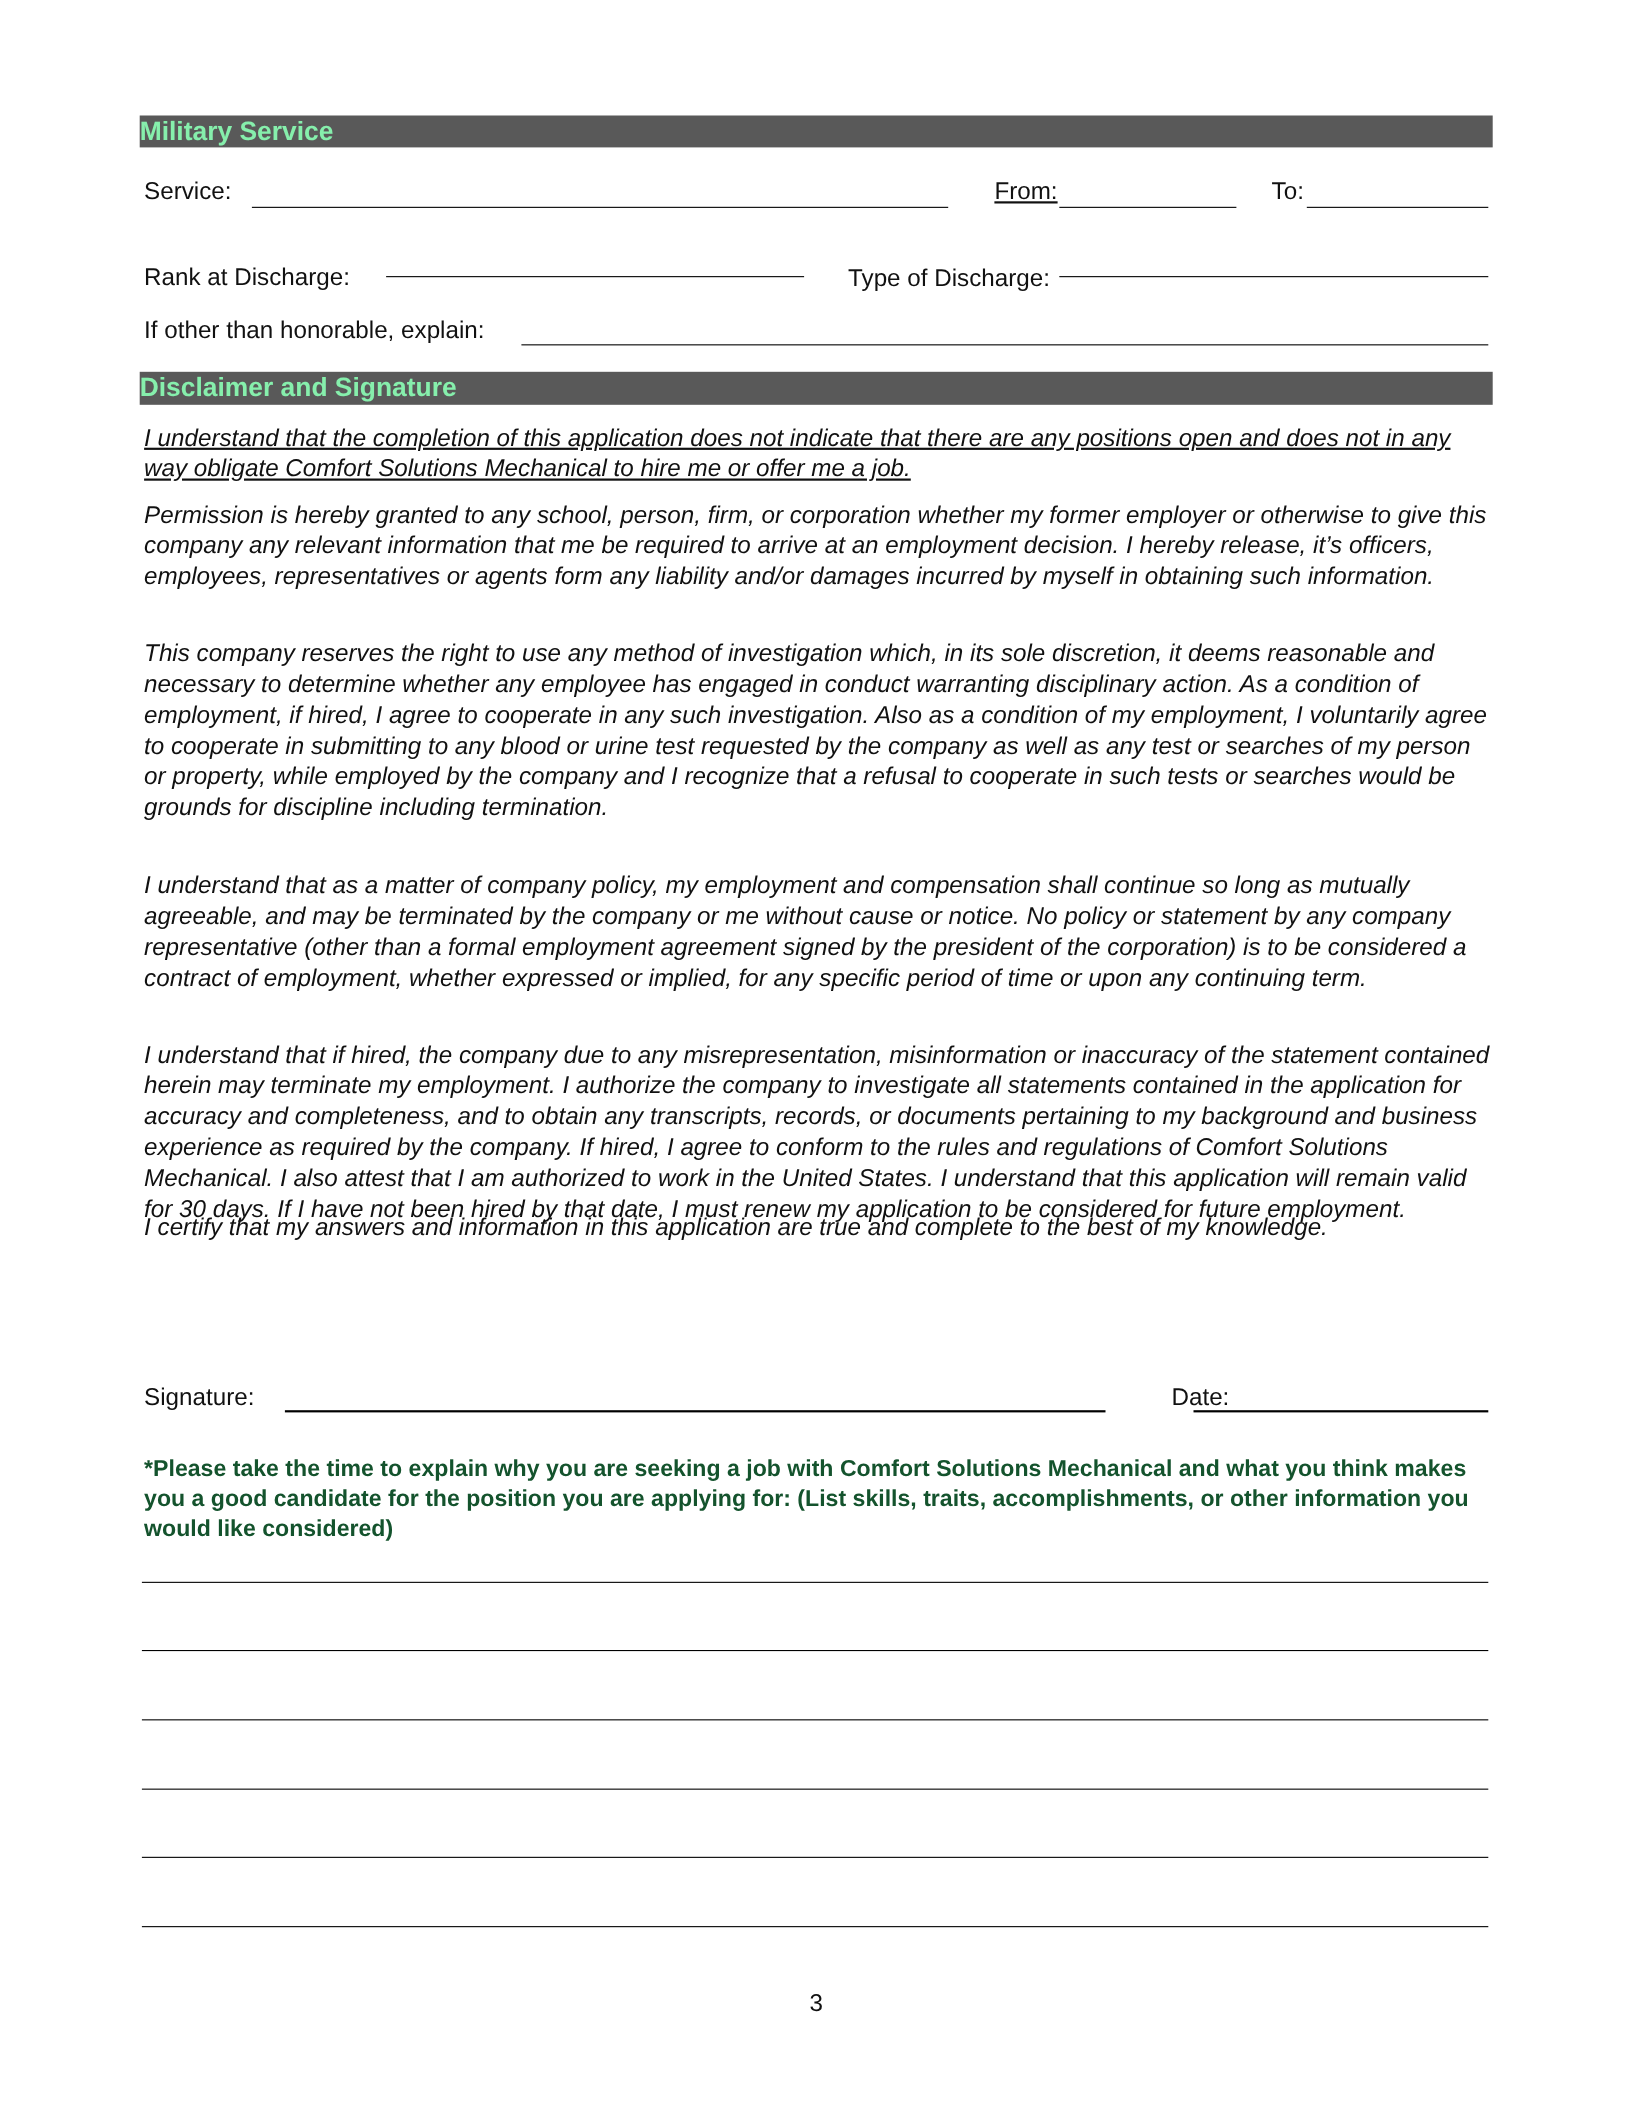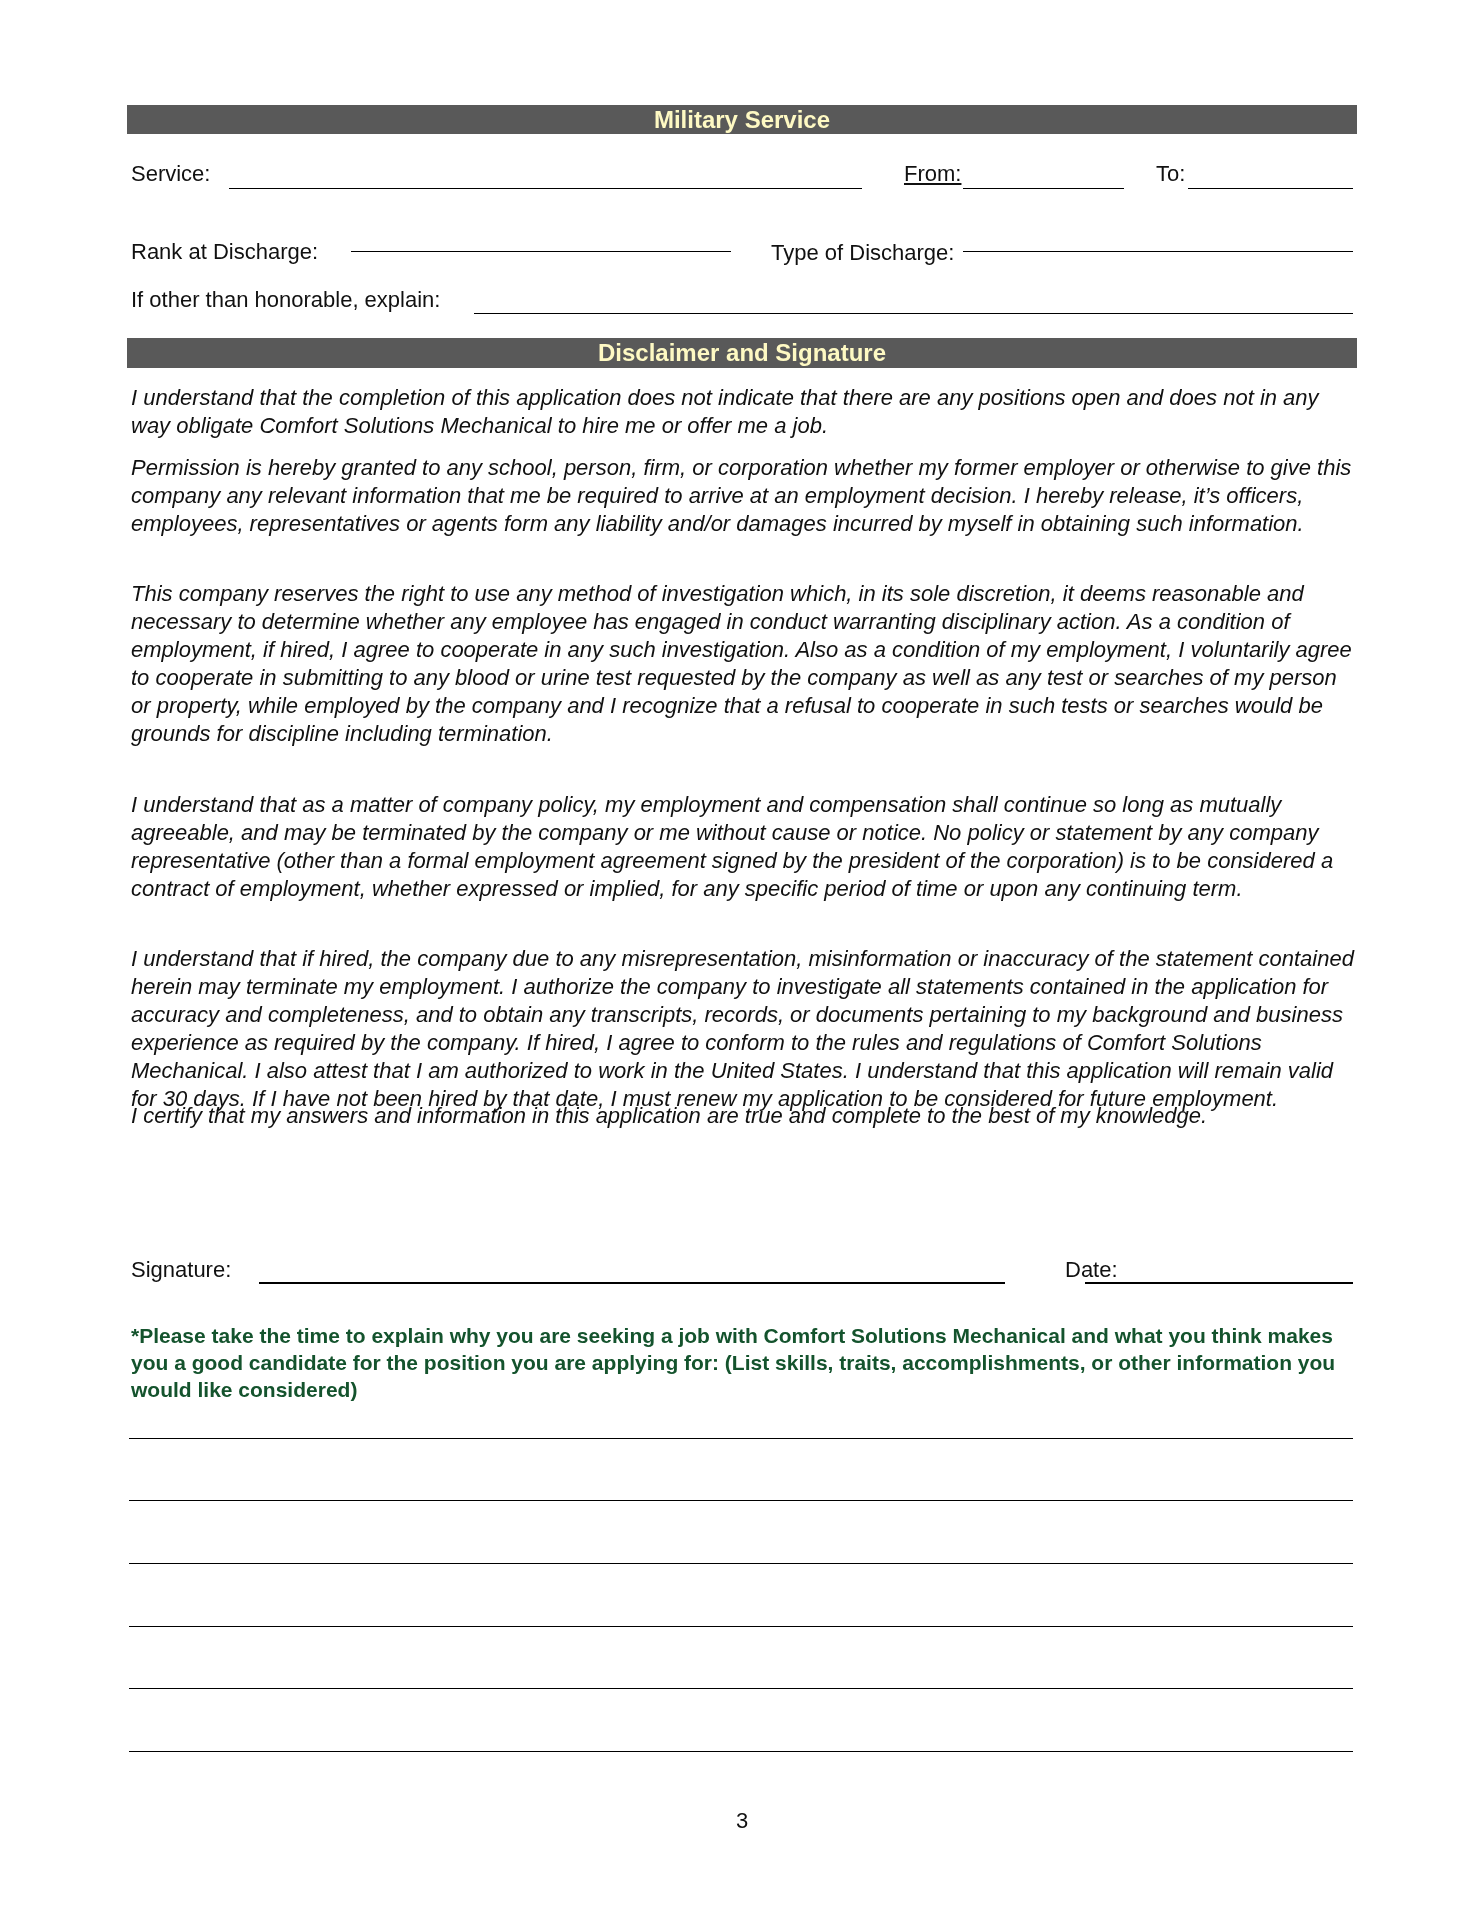--- a/index.html
+++ b/index.html
@@ -1,19 +1,19 @@
 <!DOCTYPE html>
 <html><head>
   <meta charset="utf-8">
   <style>
     html, body { margin: 0; padding: 0; background: #ffffff; }
     body { width: 1484px; height: 1920px; position: relative; overflow: hidden;
            font-family: "Liberation Sans", sans-serif; color: #111; }
     .bar { position: absolute; left: 127px; width: 1230px; height: 29px; background: #595959;
-           color: #fef9c3; font-weight: bold; font-size: 24px; text-align: center; line-height: 30px; }
+           color: #86efac; font-weight: bold; font-size: 24px; text-align: left; line-height: 30px; }
     .label { position: absolute; font-size: 22px; line-height: 24px; white-space: nowrap; }
     .uline { position: absolute; height: 0; border-top: 1.5px solid #000; }
     .uline.thick { border-top-width: 2.5px; }
     .para { position: absolute; left: 131px; width: 1230px; font-size: 22px; font-style: italic;
             line-height: 28px; margin: 0; }
     .prompt { position: absolute; left: 131px; width: 1230px; font-size: 21px; font-weight: bold;
               color: #14532d; line-height: 27px; }
     .answer-line { position: absolute; left: 129px; width: 1224px; height: 0; border-top: 1.5px solid #000; }
     .pagenum { position: absolute; left: 0; width: 1484px; text-align: center; font-size: 22px; top: 1808px; }
   </style>
@@ -35,21 +35,21 @@
 <div class="uline" style="left:351px; top:251px; width:380px;"></div>
 
 <div class="label" style="left:771px; top:241px;">Type of Discharge:</div>
 <div class="uline" style="left:963px; top:251px; width:390px;"></div>
 
 <div class="label" style="left:131px; top:288px;">If other than honorable, explain:</div>
 <div class="uline" style="left:474px; top:313px; width:879px;"></div>
 
 <div class="bar" style="top:338px; height:30px;">Disclaimer and Signature</div>
 
-<p class="para" style="top:384px;">I understand that the completion of this application does not indicate that there are any positions open and does not in any way obligate Comfort Solutions Mechanical to hire me or offer me a job.</p>
+<p class="para" style="top:384px;text-decoration:underline;">I understand that the completion of this application does not indicate that there are any positions open and does not in any way obligate Comfort Solutions Mechanical to hire me or offer me a job.</p>
 <p class="para" style="top:454px;">Permission is hereby granted to any school, person, firm, or corporation whether my former employer or otherwise to give this company any relevant information that me be required to arrive at an employment decision. I hereby release, it’s officers, employees, representatives or agents form any liability and/or damages incurred by myself in obtaining such information.</p>
 <p class="para" style="top:580px;">This company reserves the right to use any method of investigation which, in its sole discretion, it deems reasonable and necessary to determine whether any employee has engaged in conduct warranting disciplinary action. As a condition of employment, if hired, I agree to cooperate in any such investigation. Also as a condition of my employment, I voluntarily agree to cooperate in submitting to any blood or urine test requested by the company as well as any test or searches of my person or property, while employed by the company and I recognize that a refusal to cooperate in such tests or searches would be grounds for discipline including termination.</p>
 <p class="para" style="top:791px;">I understand that as a matter of company policy, my employment and compensation shall continue so long as mutually agreeable, and may be terminated by the company or me without cause or notice. No policy or statement by any company representative (other than a formal employment agreement signed by the president of the corporation) is to be considered a contract of employment, whether expressed or implied, for any specific period of time or upon any continuing term.</p>
 <p class="para" style="top:945px;">I understand that if hired, the company due to any misrepresentation, misinformation or inaccuracy of the statement contained herein may terminate my employment. I authorize the company to investigate all statements contained in the application for accuracy and completeness, and to obtain any transcripts, records, or documents pertaining to my background and business experience as required by the company. If hired, I agree to conform to the rules and regulations of Comfort Solutions Mechanical. I also attest that I am authorized to work in the United States. I understand that this application will remain valid for 30 days. If I have not been hired by that date, I must renew my application to be considered for future employment.</p>
 <p class="para" style="top:1102px;">I certify that my answers and information in this application are true and complete to the best of my knowledge.</p>
 
 <div class="label" style="left:131px; top:1258px;text-align:right;">Signature:</div>
 <div class="uline thick" style="left:259px; top:1282px; width:746px;"></div>
 
 <div class="label" style="left:1033px; top:1258px;margin-left:32px;">Date:</div>

